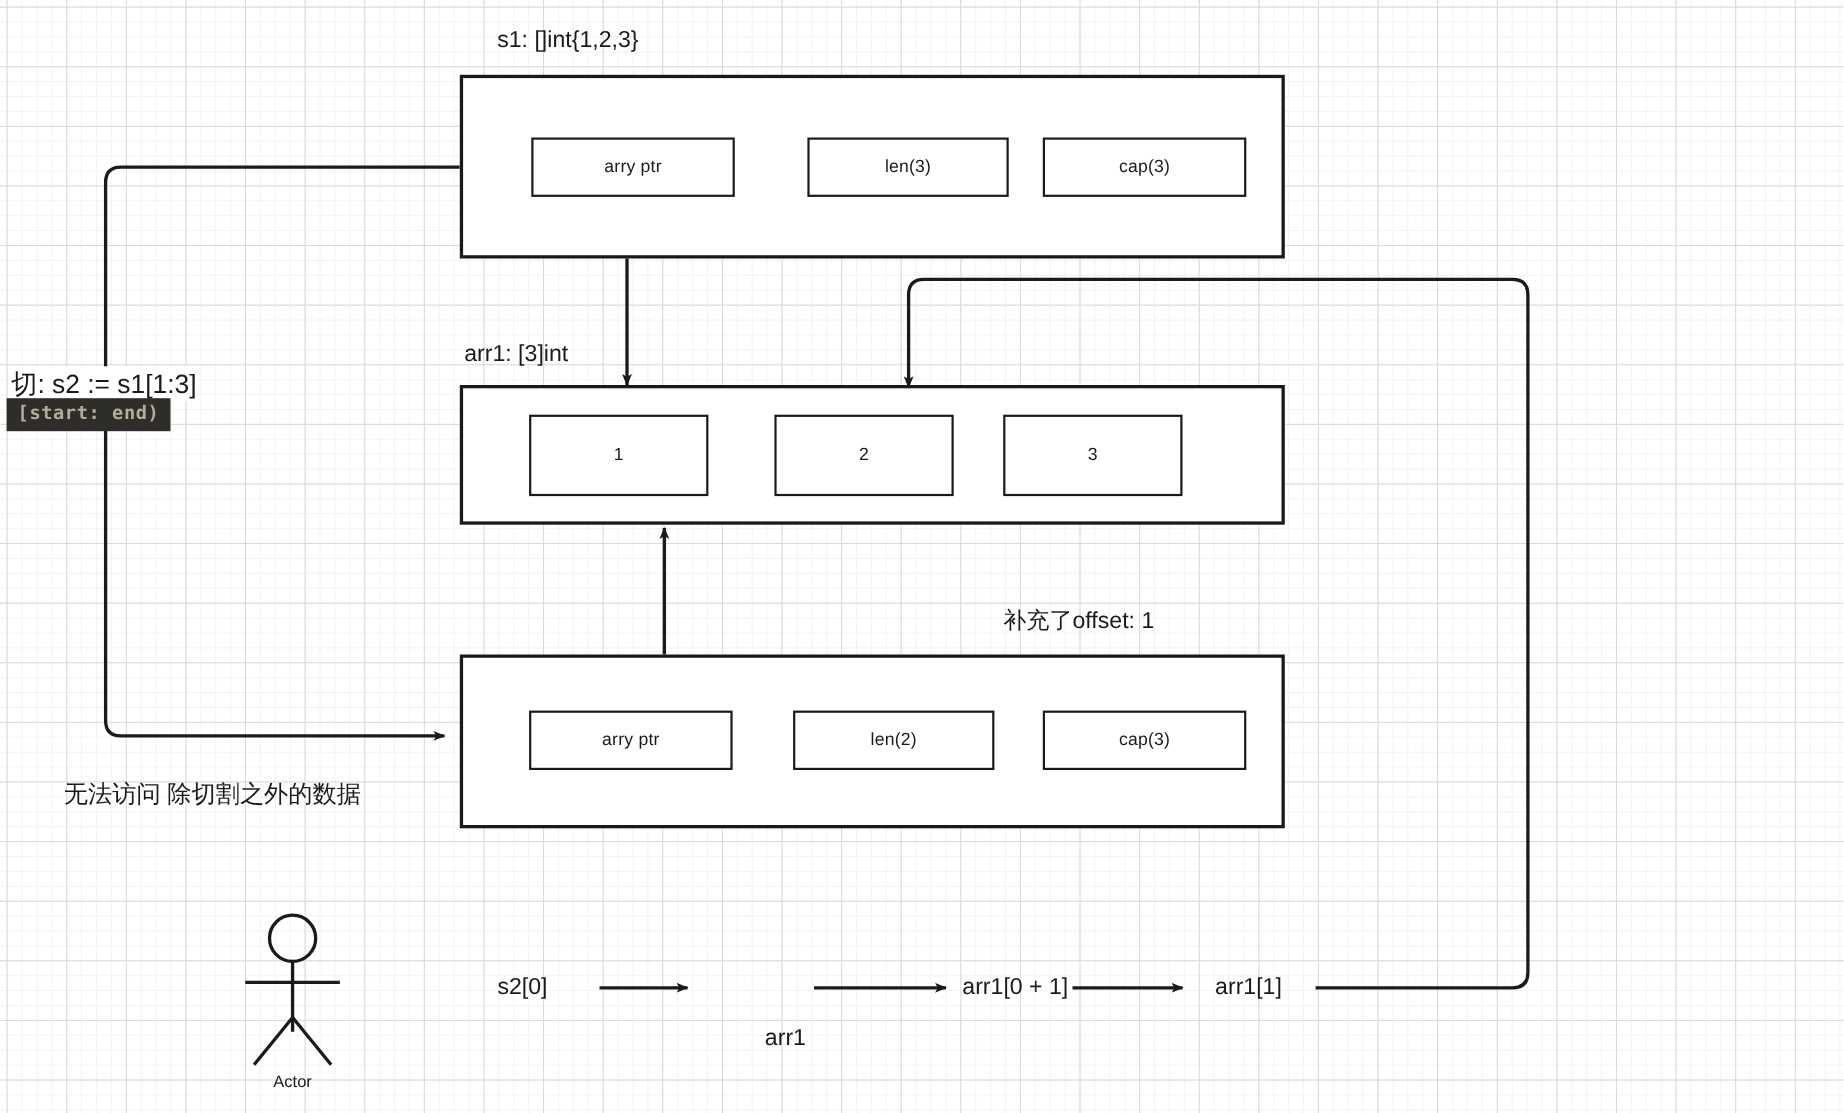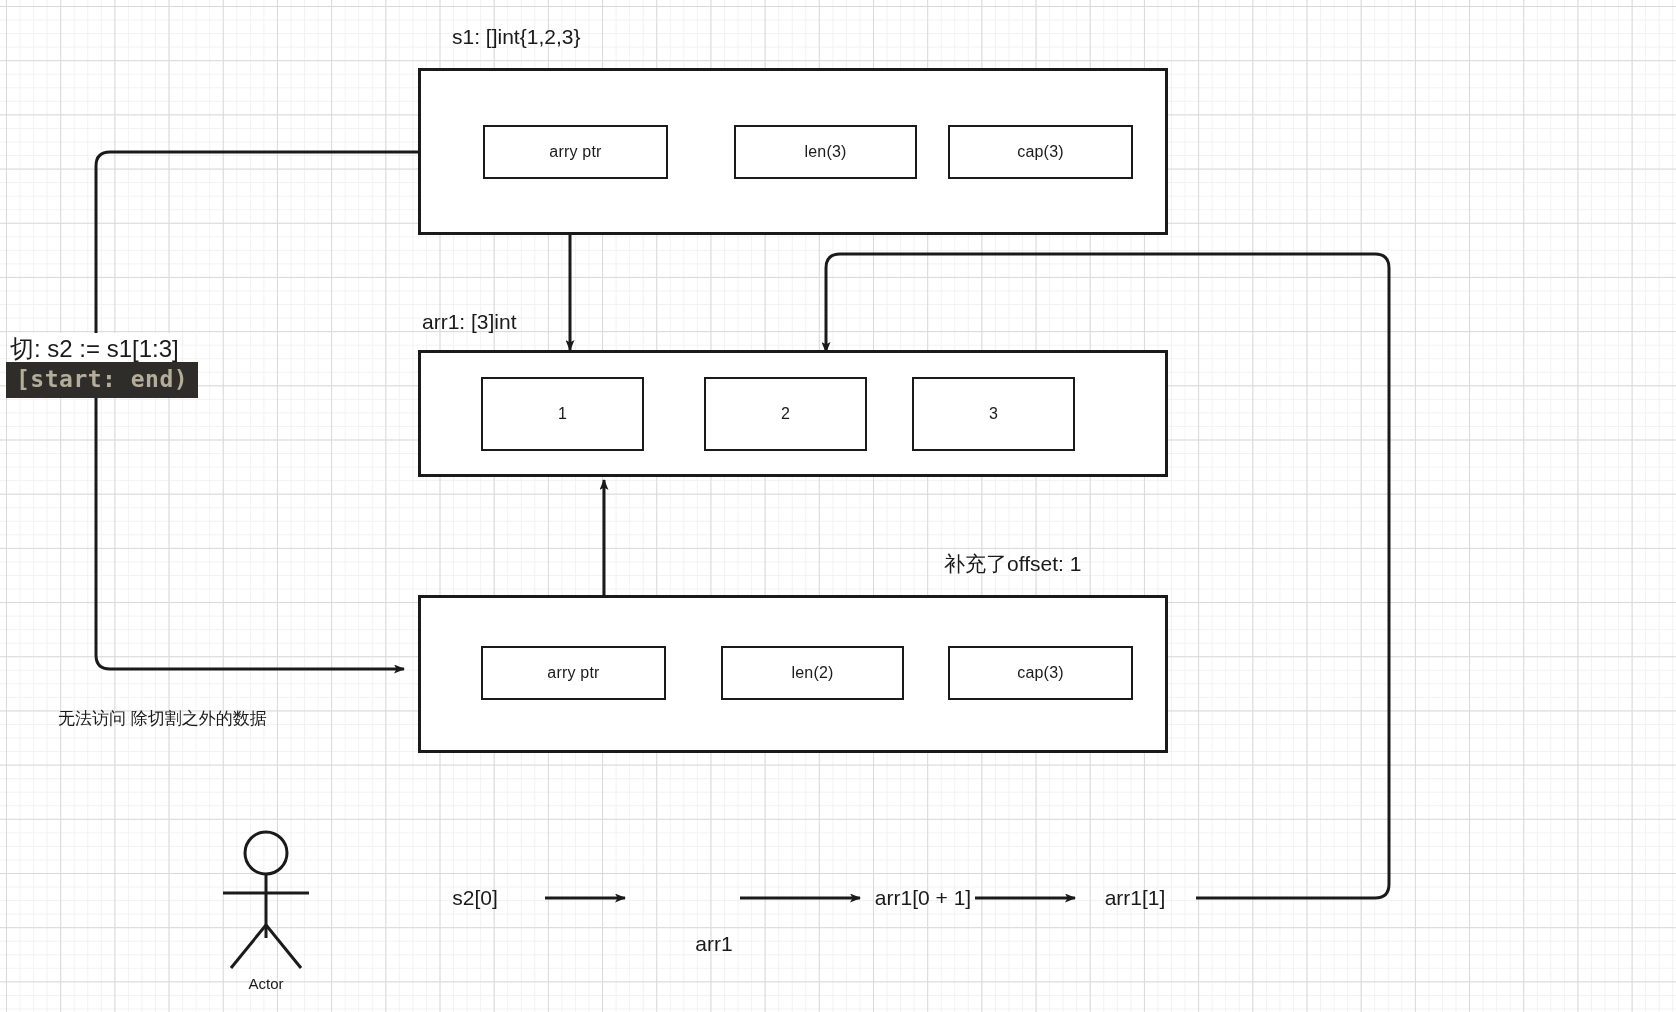--- a/index.html
+++ b/index.html
@@ -45,27 +45,27 @@
   .box-label {
     position:absolute;
     font-size:21px; color:#1a1a1a;
     white-space:nowrap;
   }
   .note {
     position:absolute;
     font-size:21px; color:#1a1a1a;
     white-space:nowrap;
   }
-  .note-cn { font-size:17px; }
+  .note-cn { font-size:22px; }
   .code-badge {
     position:absolute;
     background:#2e2d2a;
     color:#b3ad9a;
     font-family:"DejaVu Sans Mono", monospace;
-    font-size:23px;
+    font-size:17px;
     font-weight:bold;
     padding:4px 10px 6px 10px;
     white-space:nowrap;
     letter-spacing:.5px;
   }
   .slice-expr-label {
     position:absolute;
     font-size:24px;
     color:#1a1a1a;
     white-space:nowrap;
@@ -128,21 +128,21 @@
   </div>
 
   <div class="box-label" style="left:422px; top:310px;">arr1: [3]int</div>
 
   <div class="struct-box" style="left:418px; top:350px; width:750px; height:127px;">
     <div class="cell" style="left:60px; top:24px; width:163px; height:74px;">1</div>
     <div class="cell" style="left:283px; top:24px; width:163px; height:74px;">2</div>
     <div class="cell" style="left:491px; top:24px; width:163px; height:74px;">3</div>
   </div>
 
-  <div class="box-label" style="left:912px; top:550px;margin-left:32px;">补充了offset: 1</div>
+  <div class="box-label" style="left:912px; top:550px;">补充了offset: 1</div>
 
   <div class="struct-box" style="left:418px; top:595px; width:750px; height:158px;">
     <div class="cell" style="left:60px; top:48px; width:185px; height:54px;">arry ptr</div>
     <div class="cell" style="left:300px; top:48px; width:183px; height:54px;">len(2)</div>
     <div class="cell" style="left:527px; top:48px; width:185px; height:54px;">cap(3)</div>
   </div>
 
   <div class="slice-expr-label" style="left:10px; top:333px;">切:  s2 := s1[1:3]</div>
 
   <div class="code-badge" style="left:6px; top:362px;">[start: end)</div>

